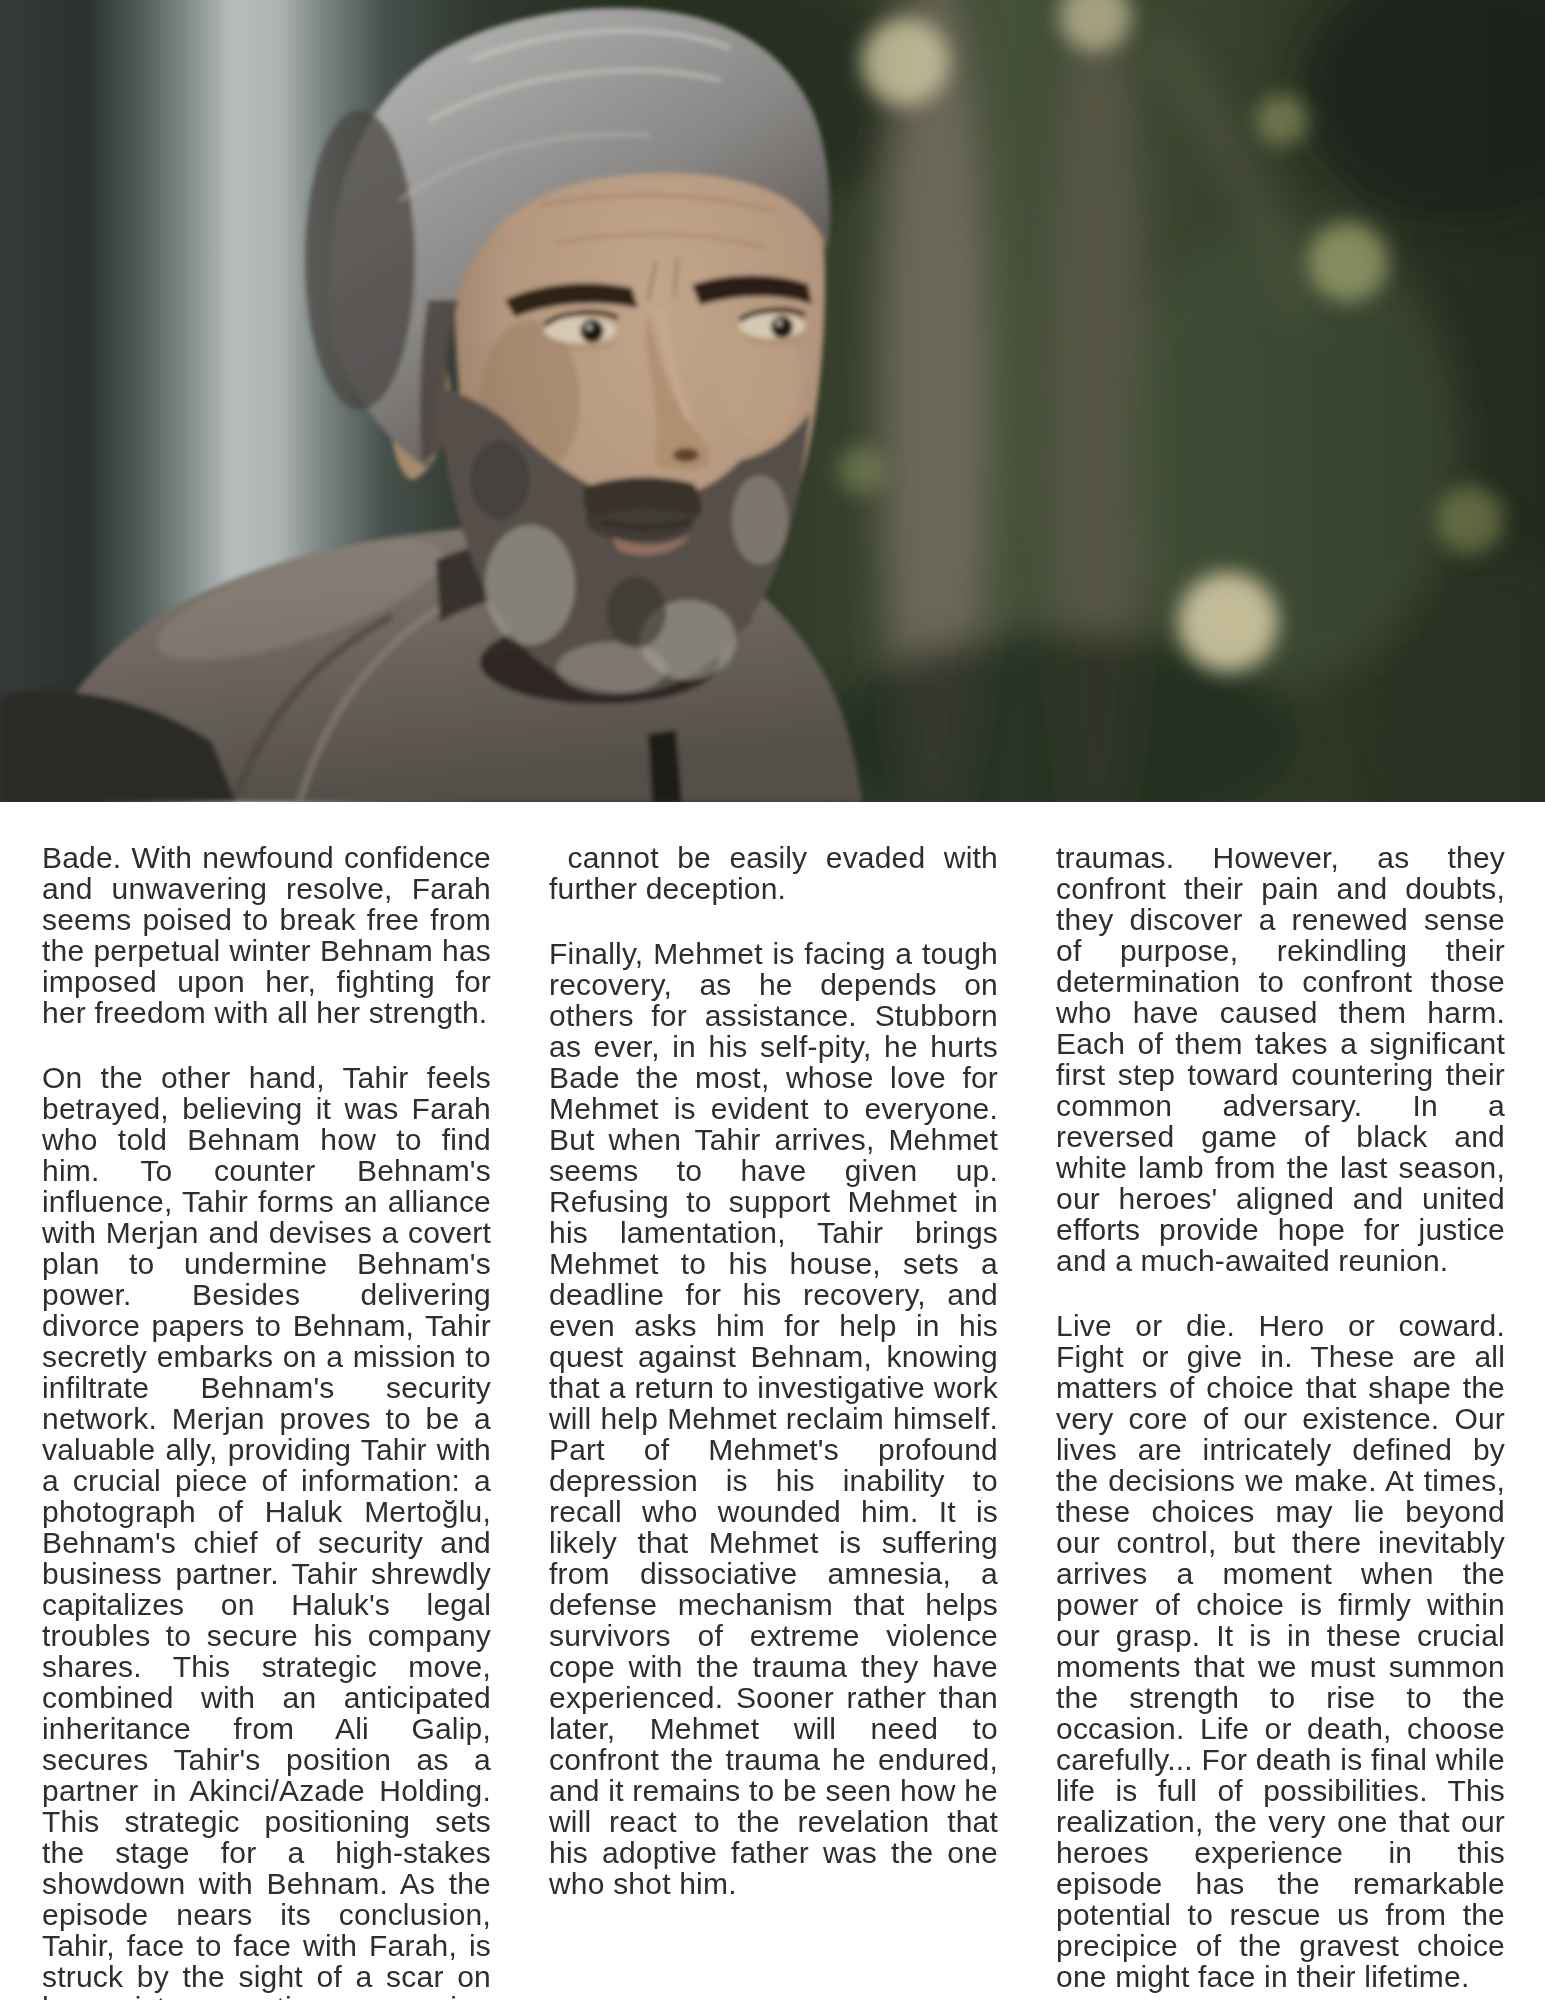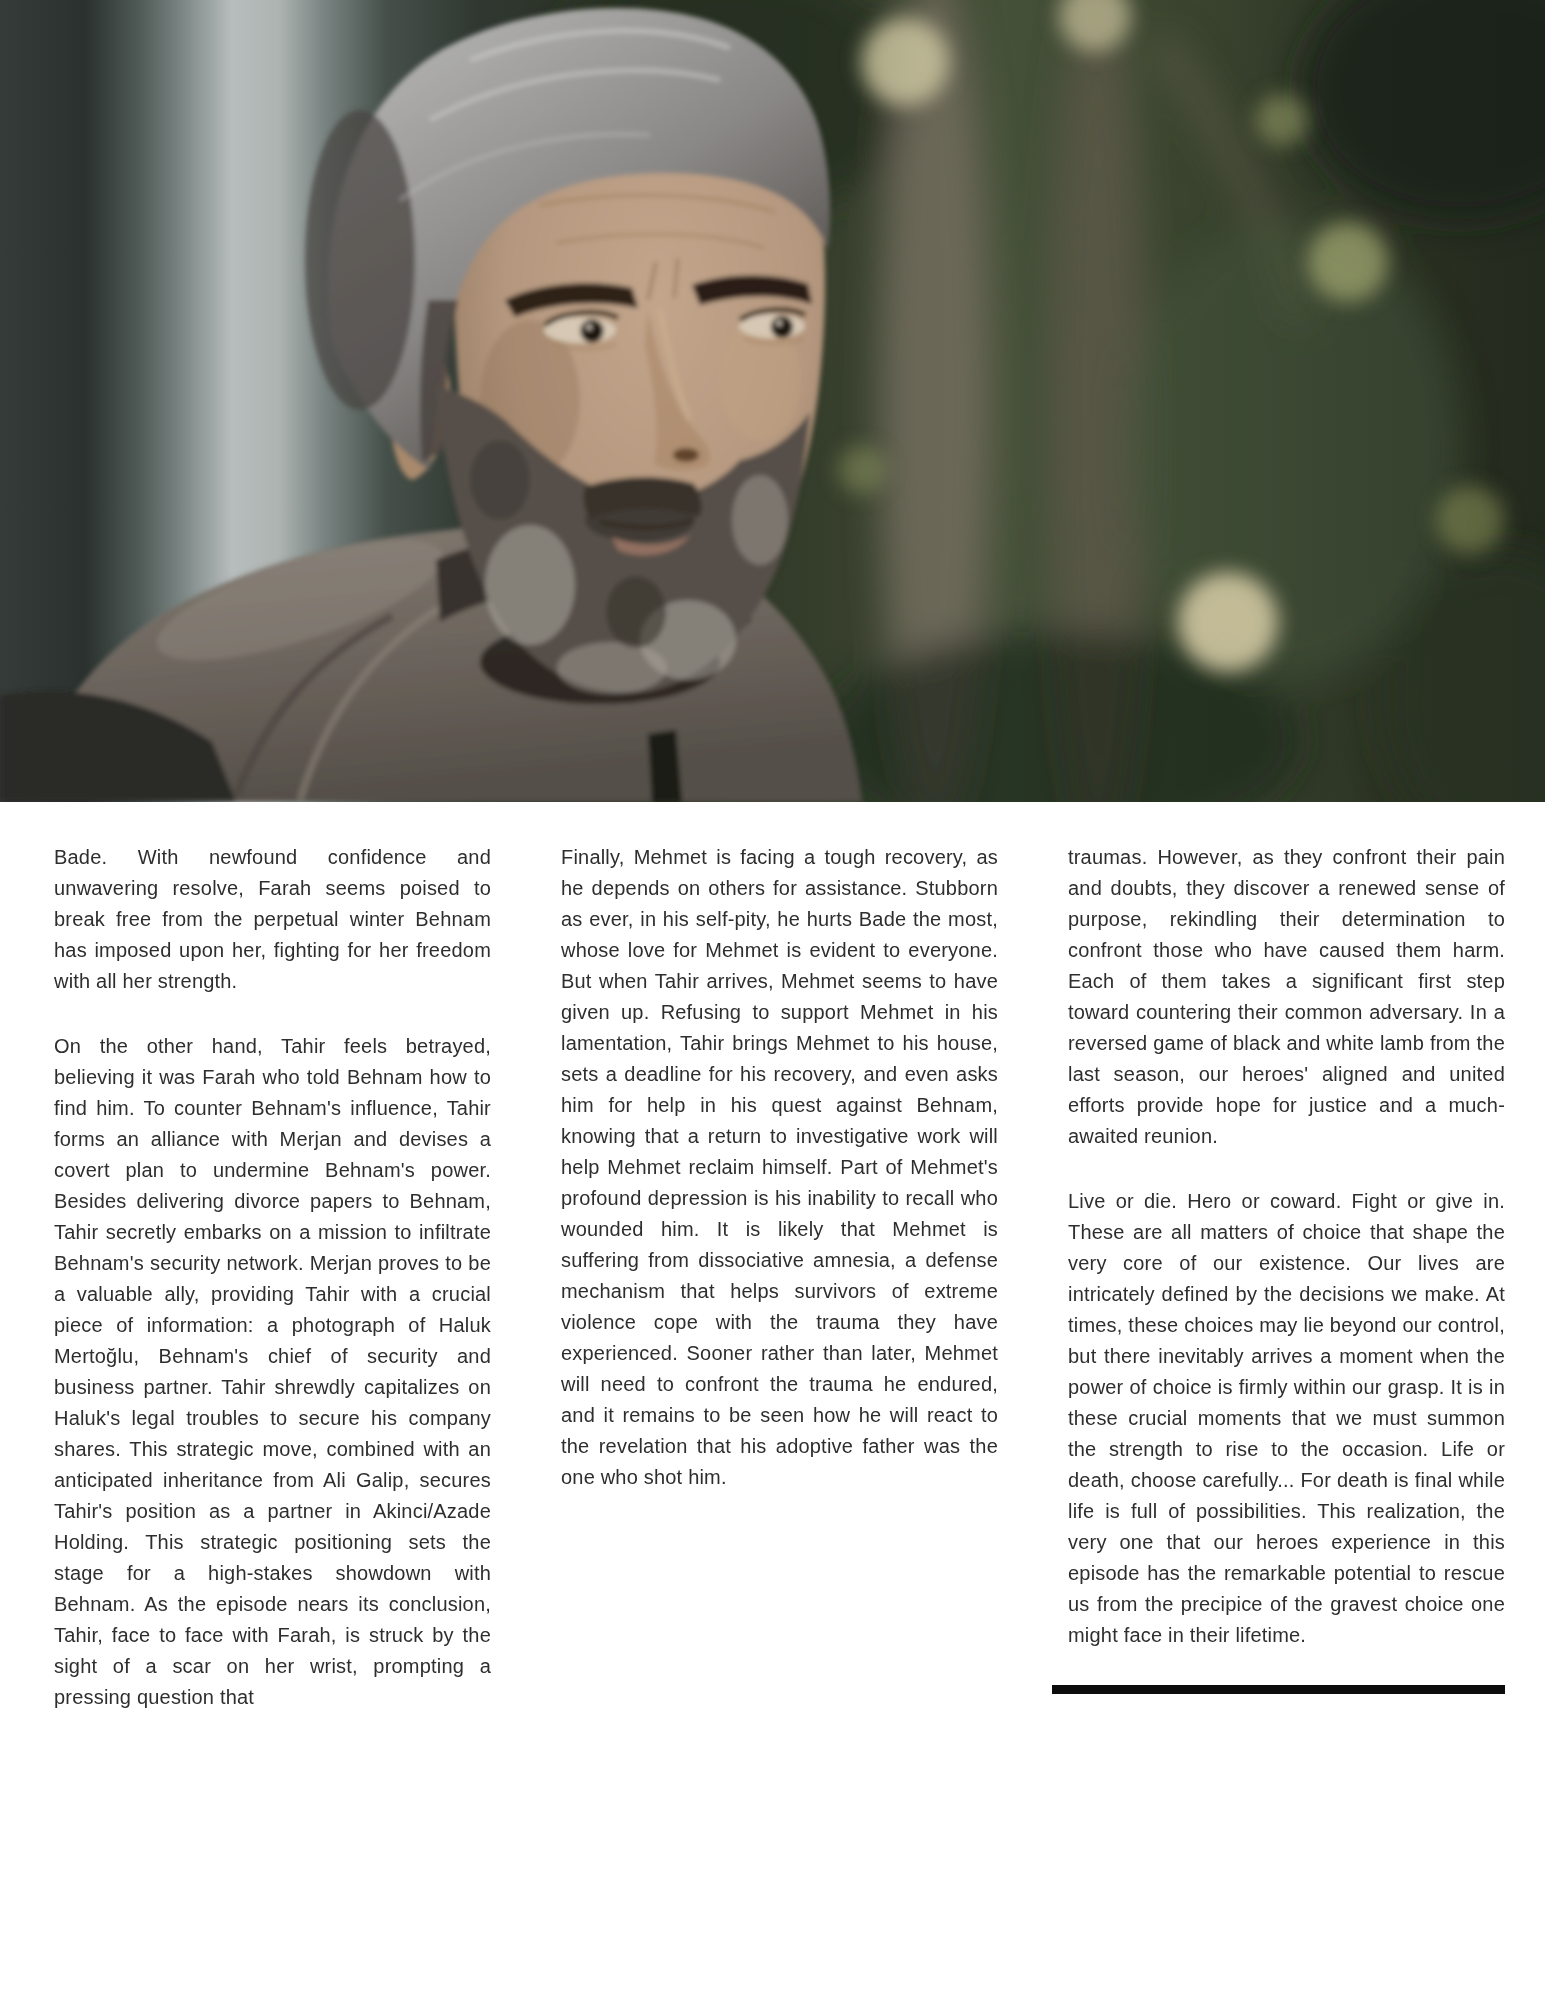--- a/index.html
+++ b/index.html
@@ -3,22 +3,22 @@
 <meta charset="utf-8">
 <style>
   html,body{margin:0;padding:0;background:#ffffff;}
   body{width:1545px;height:2000px;font-family:"Liberation Sans",sans-serif;}
   .page{position:relative;width:1545px;height:2000px;background:#ffffff;overflow:hidden;}
   .hero{margin:0;padding:0;width:1545px;height:802px;display:block;line-height:0;}
   .hero svg{display:block;width:1545px;height:802px;}
   .article{display:flex;gap:54px;padding:40px 40px 0 38px;box-sizing:border-box;width:1545px;}
   .col{flex:1 1 0;min-width:0;}
   .col p{
-    margin:0 0 34px 16px;
-    font-size:20px;
+    margin:0 0 34px 4px;
+    font-size:30px;
     line-height:31px;
     font-weight:500;
     color:#2e2e2e;
     text-align:justify;
     letter-spacing:0.2px;
   }
   .end-rule{height:9px;background:#0c0c0c;width:100%;}
 </style>
 </head>
 <body>
@@ -163,20 +163,21 @@
       </g>
     </svg>
   </figure>
 
   <main class="article">
     <section class="col">
       <p>Bade. With newfound confidence and unwavering resolve, Farah seems poised to break free from the perpetual winter Behnam has imposed upon her, fighting for her freedom with all her strength.</p>
       <p>On the other hand, Tahir feels betrayed, believing it was Farah who told Behnam how to find him. To counter Behnam's influence, Tahir forms an alliance with Merjan and devises a covert plan to undermine Behnam's power. Besides delivering divorce papers to Behnam, Tahir secretly embarks on a mission to infiltrate Behnam's security network. Merjan proves to be a valuable ally, providing Tahir with a crucial piece of information: a photograph of Haluk Mertoğlu, Behnam's chief of security and business partner. Tahir shrewdly capitalizes on Haluk's legal troubles to secure his company shares. This strategic move, combined with an anticipated inheritance from Ali Galip, secures Tahir's position as a partner in Akinci/Azade Holding. This strategic positioning sets the stage for a high-stakes showdown with Behnam. As the episode nears its conclusion, Tahir, face to face with Farah, is struck by the sight of a scar on her wrist, prompting a pressing question that</p>
     </section>
     <section class="col">
+      <p>&nbsp;cannot be easily evaded with further deception.</p>
       <p>Finally, Mehmet is facing a tough recovery, as he depends on others for assistance. Stubborn as ever, in his self-pity, he hurts Bade the most, whose love for Mehmet is evident to everyone. But when Tahir arrives, Mehmet seems to have given up. Refusing to support Mehmet in his lamentation, Tahir brings Mehmet to his house, sets a deadline for his recovery, and even asks him for help in his quest against Behnam, knowing that a return to investigative work will help Mehmet reclaim himself. Part of Mehmet's profound depression is his inability to recall who wounded him. It is likely that Mehmet is suffering from dissociative amnesia, a defense mechanism that helps survivors of extreme violence cope with the trauma they have experienced. Sooner rather than later, Mehmet will need to confront the trauma he endured, and it remains to be seen how he will react to the revelation that his adoptive father was the one who shot him.</p>
     </section>
     <section class="col">
       <p>traumas. However, as they confront their pain and doubts, they discover a renewed sense of purpose, rekindling their determination to confront those who have caused them harm. Each of them takes a significant first step toward countering their common adversary. In a reversed game of black and white lamb from the last season, our heroes' aligned and united efforts provide hope for justice and a much-awaited reunion.</p>
       <p>Live or die. Hero or coward. Fight or give in. These are all matters of choice that shape the very core of our existence. Our lives are intricately defined by the decisions we make. At times, these choices may lie beyond our control, but there inevitably arrives a moment when the power of choice is firmly within our grasp. It is in these crucial moments that we must summon the strength to rise to the occasion. Life or death, choose carefully... For death is final while life is full of possibilities. This realization, the very one that our heroes experience in this episode has the remarkable potential to rescue us from the precipice of the gravest choice one might face in their lifetime.</p>
       <div class="end-rule"></div>
     </section>
   </main>
 
 </div>

